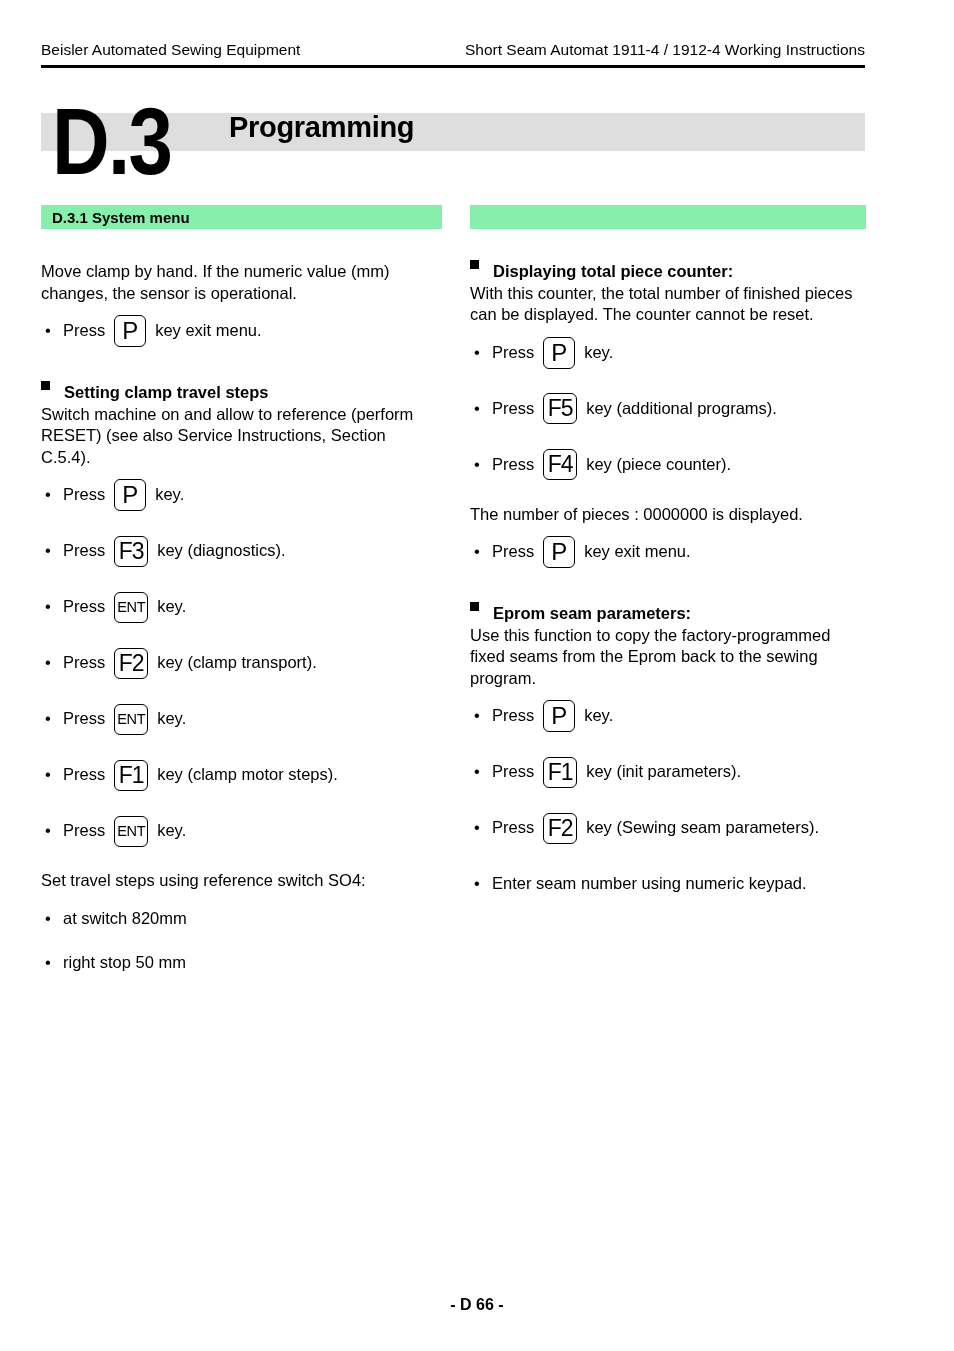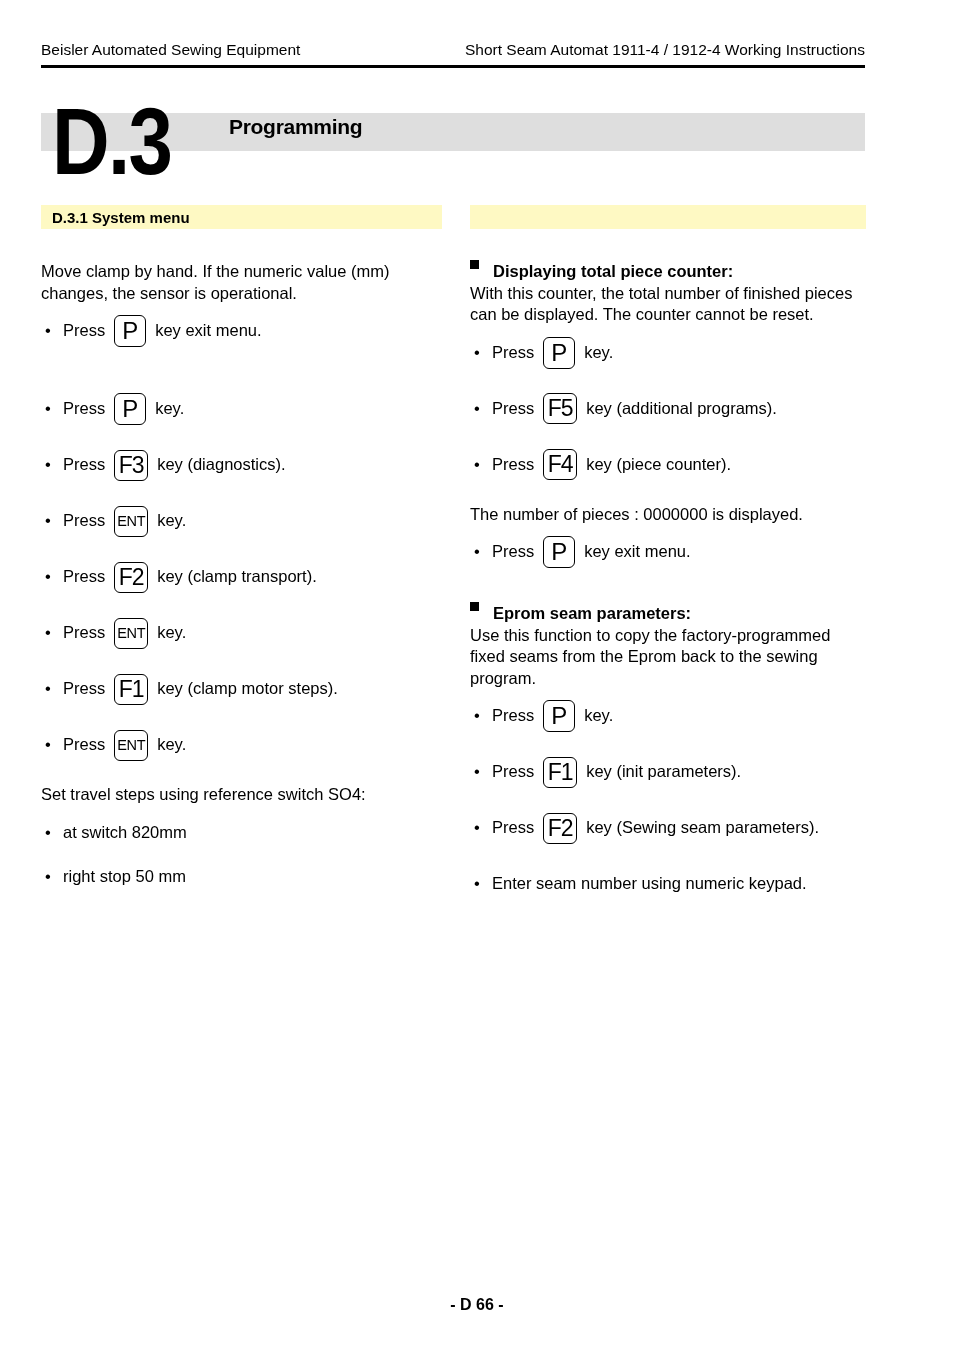--- a/index.html
+++ b/index.html
@@ -57,39 +57,39 @@
     line-height: 95px;
     letter-spacing: -2px;
     transform: scaleX(0.84);
     transform-origin: left top;
     white-space: nowrap;
   }
   .chapter-title {
     position: absolute;
     left: 229px;
     top: 110px;
-    font-size: 21px;
+    font-size: 29px;
     font-weight: bold;
     line-height: 34px;
     letter-spacing: -0.3px;
     white-space: nowrap;
   }
 
   
   .col {
     position: absolute;
     top: 205px;
     width: 396px;
   }
   .col-left  { left: 41px; }
   .col-right { left: 470px; }
 
   .section-band {
     height: 24px;
-    background: #fef9c3;
+    background: #86efac;
     display: flex;
     align-items: center;
     padding-left: 11px;
     box-sizing: border-box;
     font-size: 15px;
     font-weight: bold;
   }
   .col-left  .section-band { width: 401px; }
   .col-right .section-band { width: 396px; }
 
@@ -217,20 +217,25 @@
 
     <div class="bullet-row">
       <span class="dot">•</span>
       <span class="bullet-text">Press</span>
       <span class="keycap wide">P</span>
       <span class="bullet-text">key exit menu.</span>
     </div>
 
     <div class="spacer-lg"></div>
 
+    <div class="subhead">
+      <span class="sq-bullet"></span>
+      <span>Setting clamp travel steps</span>
+    </div>
+    <p class="para">Switch machine on and allow to reference (perform RESET) (see also Service Instructions, Section C.5.4).</p>
 
     <div class="spacer-sm"></div>
 
     <div class="bullet-row">
       <span class="dot">•</span>
       <span class="bullet-text">Press</span>
       <span class="keycap wide">P</span>
       <span class="bullet-text">key.</span>
     </div>
     <div class="spacer-md"></div>

